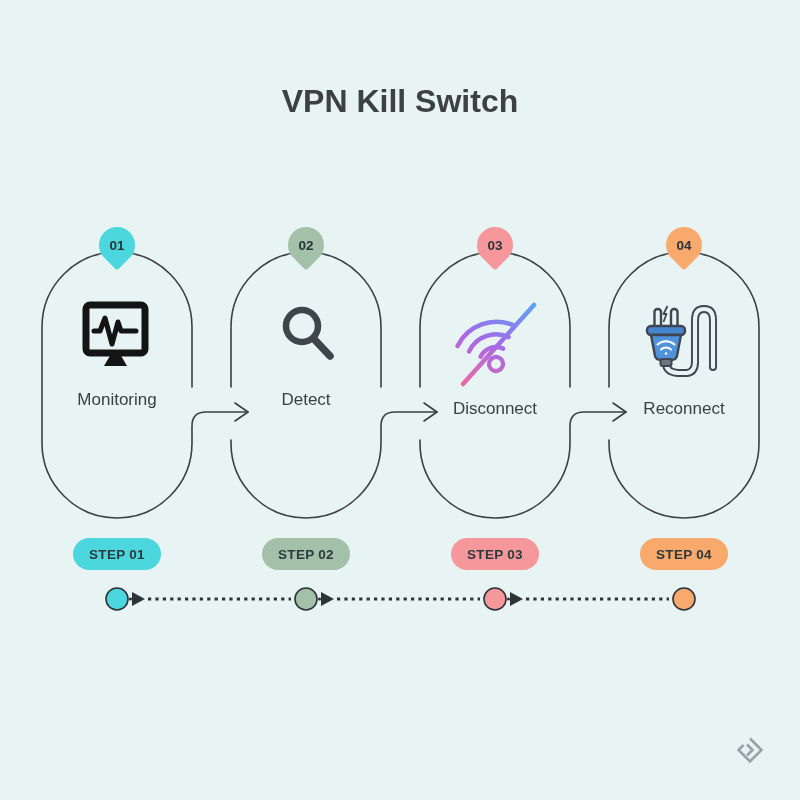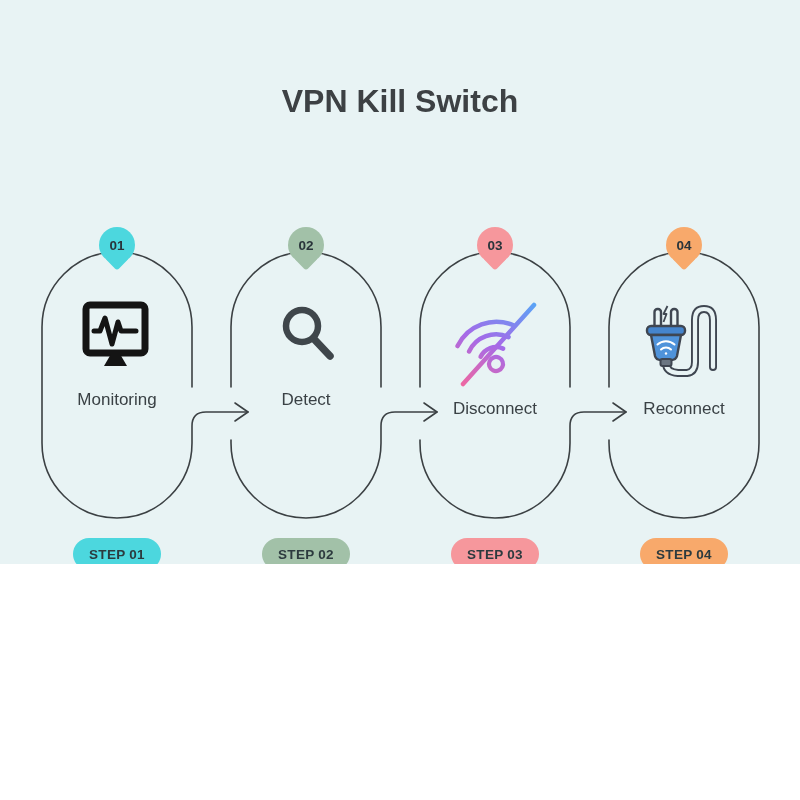--- a/index.html
+++ b/index.html
@@ -1,17 +1,17 @@
 <!DOCTYPE html>
 <html><head>
 <meta charset="utf-8">
 <style>
   html,body{margin:0;padding:0;}
   body{font-family:"Liberation Sans","DejaVu Sans",sans-serif;}
-  .canvas{position:relative;width:800px;height:564px;background:#e8f3f4;overflow:hidden;}
+  .canvas{position:relative;width:800px;height:800px;background:#e8f3f4;overflow:hidden;}
   svg{position:absolute;left:0;top:0;}
   svg text{font-family:"Liberation Sans","DejaVu Sans",sans-serif;}
   .pill-line{fill:none;stroke:#3b4043;stroke-width:1.6;stroke-linecap:round;stroke-linejoin:round;}
   .arrow-head{fill:none;stroke:#3b4043;stroke-width:1.6;stroke-linecap:round;stroke-linejoin:round;}
   .marker-num{font-size:13.5px;font-weight:600;fill:#29343a;}
   .step-label{font-size:17px;fill:#3a4145;}
   .badge-text{font-size:13.5px;font-weight:bold;letter-spacing:.3px;fill:#2c3a3e;}
   .tl-dot{stroke:#2e3337;stroke-width:1.6;}
   .tl-line{stroke:#2e3337;stroke-width:3.2;stroke-dasharray:3.2 4.2;fill:none;}
   .tl-tri{fill:#2e3337;}

